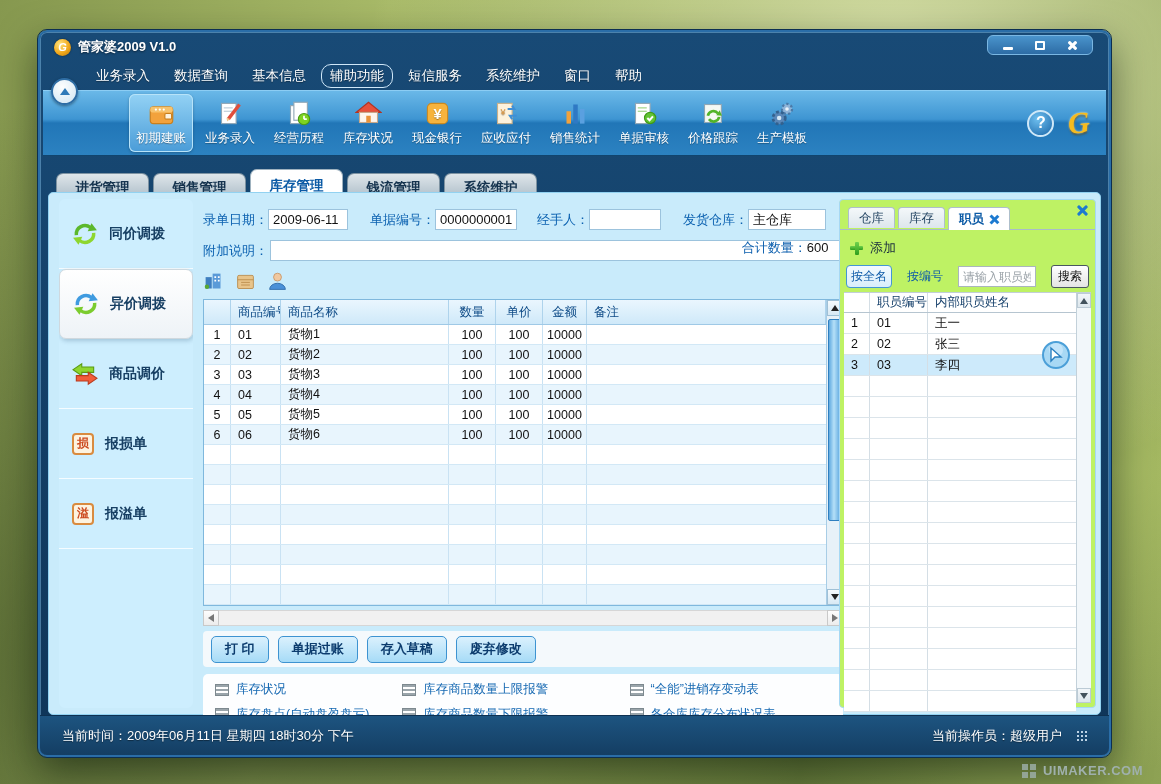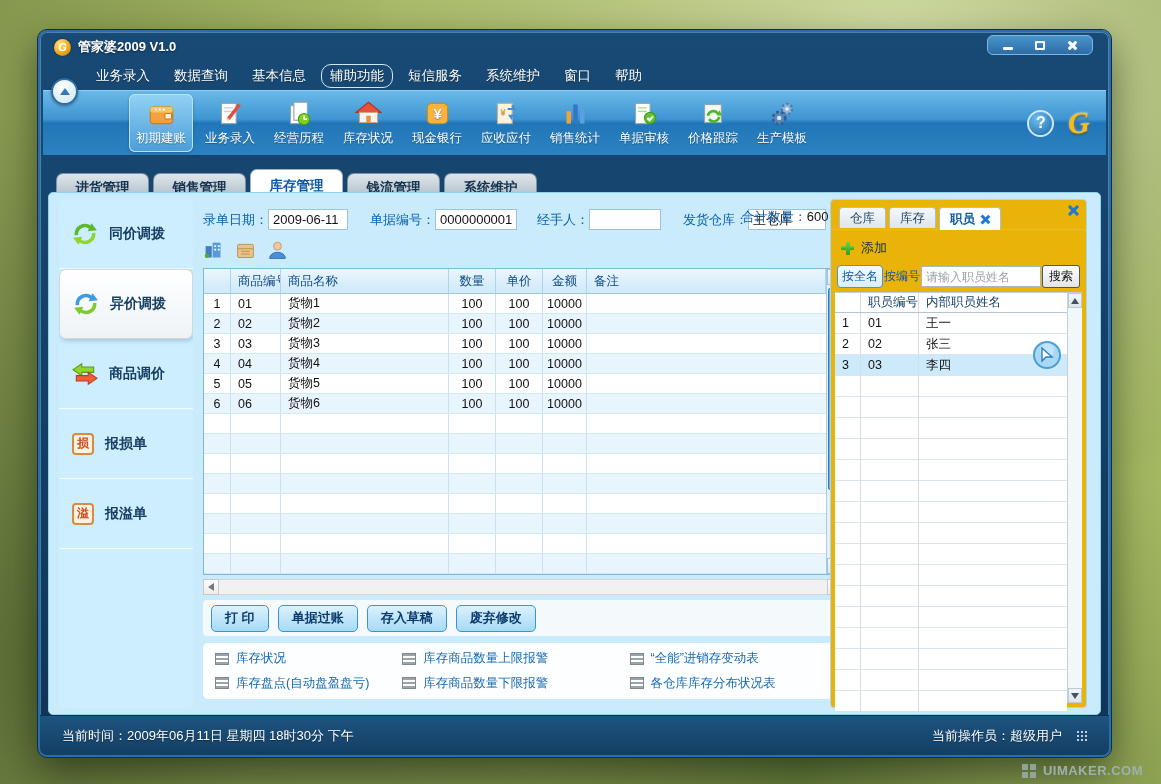--- a/index.html
+++ b/index.html
@@ -125,36 +125,36 @@
     color:#0c3c6e; font-size:13px; font-weight:bold; display:flex; align-items:center; white-space:nowrap; }
 
   
   .links-panel { margin-top:7px; height:56px; background:#fdfeff; border-radius:5px; padding:8px 12px;
     display:grid; grid-template-columns:1fr 1.22fr 1.1fr; row-gap:9px; column-gap:4px; align-content:center; }
   .link-item { display:flex; align-items:center; gap:7px; font-size:12.5px; color:#1568b2; white-space:nowrap; overflow:hidden; }
   .sheet-ic { width:14px; height:12px; flex:none; border:1px solid #7d898f;
     background:repeating-linear-gradient(180deg,#9aa5ab 0 2px,#ffffff 2px 4px); }
 
   
-  .rpanel { position:absolute; right:13px; top:6px; bottom:6px; width:257px; background:#eab308; border:1px solid #a6d8f3; border-radius:4px; }
+  .rpanel { position:absolute; right:4px; top:6px; bottom:6px; width:257px; background:#bef264; border:1px solid #a6d8f3; border-radius:4px; }
   .rp-close { position:absolute; top:5px; right:7px; width:11px; height:11px; }
   .rp-close::before,.rp-close::after { content:""; position:absolute; left:4px; top:-1px; width:3px; height:13px; background:#1d7ad0; border-radius:1px; }
   .rp-close::before { transform:rotate(45deg);} .rp-close::after { transform:rotate(-45deg);}
   .rtabs { display:flex; gap:3px; padding:7px 8px 0; border-bottom:1px solid #a9bcc9; position:relative; }
   .rtab { padding:0 10px; height:21px; line-height:21px; font-size:12.5px; color:#1d3f5e;
     background:linear-gradient(#f4f8fa,#dde6ec); border:1px solid #aebfcb; border-bottom:none; border-radius:4px 4px 0 0; }
   .rtab.active { background:#fff; margin-bottom:-1px; height:23px; color:#0b5aa5; font-weight:bold; display:flex; align-items:center; gap:6px; }
   .rtab-x { position:relative; width:9px; height:9px; display:inline-block; }
   .rtab-x::before,.rtab-x::after { content:""; position:absolute; left:3.2px; top:-1px; width:2.6px; height:11px; background:#1d7ad0; }
   .rtab-x::before { transform:rotate(45deg);} .rtab-x::after { transform:rotate(-45deg);}
   .add-row { display:flex; align-items:center; gap:7px; padding:9px 10px 5px; font-size:13px; color:#1a2e3e; }
   .plus-ic { position:relative; width:13px; height:13px; }
   .plus-ic::before { content:""; position:absolute; top:4.5px; left:0; width:13px; height:4px; background:linear-gradient(#6ed14c,#2f9e1c); border-radius:1px; }
   .plus-ic::after { content:""; position:absolute; left:4.5px; top:0; width:4px; height:13px; background:linear-gradient(#6ed14c,#2f9e1c); border-radius:1px; }
-  .search-row { display:flex; align-items:center; gap:1px; padding:3px 6px 0; }
+  .search-row { display:flex; align-items:center; gap:15px; padding:3px 6px 0; }
   .chip { border:1px solid #4496d4; background:linear-gradient(#f3fafe,#d9eefb); border-radius:4px; color:#0d5aa8; font-size:12px; padding:2px 4px; white-space:nowrap; }
   .bycode { color:#0d5aa8; font-size:12px; white-space:nowrap; }
   .rsearch-in { flex:1; min-width:0; height:21px; border:1px solid #aab6bd; font-size:12px; padding:0 4px;
     font-family:"Liberation Sans","DejaVu Sans",sans-serif; color:#333; }
   .rsearch-in::placeholder { color:#9aa2a8; }
   .search-btn { border:1px solid #49575f; background:linear-gradient(#ffffff,#e4e4e4); border-radius:3px; font-size:12px; color:#111; padding:2px 6px; white-space:nowrap;font-family:Liberation Mono, monospace; }
   .rtable-wrap { position:absolute; left:4px; right:4px; top:92px; bottom:4px; display:flex; border-top:1px solid #c2cfd8; }
   .rgrid { flex:1; }
   .rrow { display:grid; grid-template-columns:26px 58px 1fr; height:21px; border-bottom:1px solid #dbe4ea; background:#fff; }
   .rrow > div { border-right:1px solid #d4dee5; font-size:12.5px; color:#111; display:flex; align-items:center; padding-left:7px; overflow:hidden; white-space:nowrap; }
@@ -366,20 +366,24 @@
     <div class="main">
       <div class="frow">
         <span class="flabel">录单日期：</span>
         <input class="fin" style="width: 80px;" value="2009-06-11">
         <span class="flabel" style="margin-left:22px">单据编号：</span>
         <input class="fin" style="width: 82px;" value="0000000001">
         <span class="flabel" style="margin-left:20px">经手人：</span>
         <input class="fin" style="width: 72px;" value="">
         <span class="flabel" style="margin-left:22px">发货仓库：</span>
         <input class="fin" style="width: 78px;" value="主仓库">
+      </div>
+      <div class="frow">
+        <span class="flabel">附加说明：</span>
+        <input class="fin" style="flex: 1 1 0%; margin-left: 2px;" value="">
       </div>
 
       <div class="meta-row">
         <div class="meta-icons">
           <svg viewBox="0 0 24 24">
               <rect x="3" y="7" width="7" height="13" fill="#3f7fc0"></rect>
               <rect x="11" y="3" width="9" height="17" fill="#5a9ad8"></rect>
               <rect x="13" y="6" width="2" height="2" fill="#fff"></rect>
               <rect x="17" y="6" width="2" height="2" fill="#fff"></rect>
               <rect x="13" y="10" width="2" height="2" fill="#fff"></rect>

